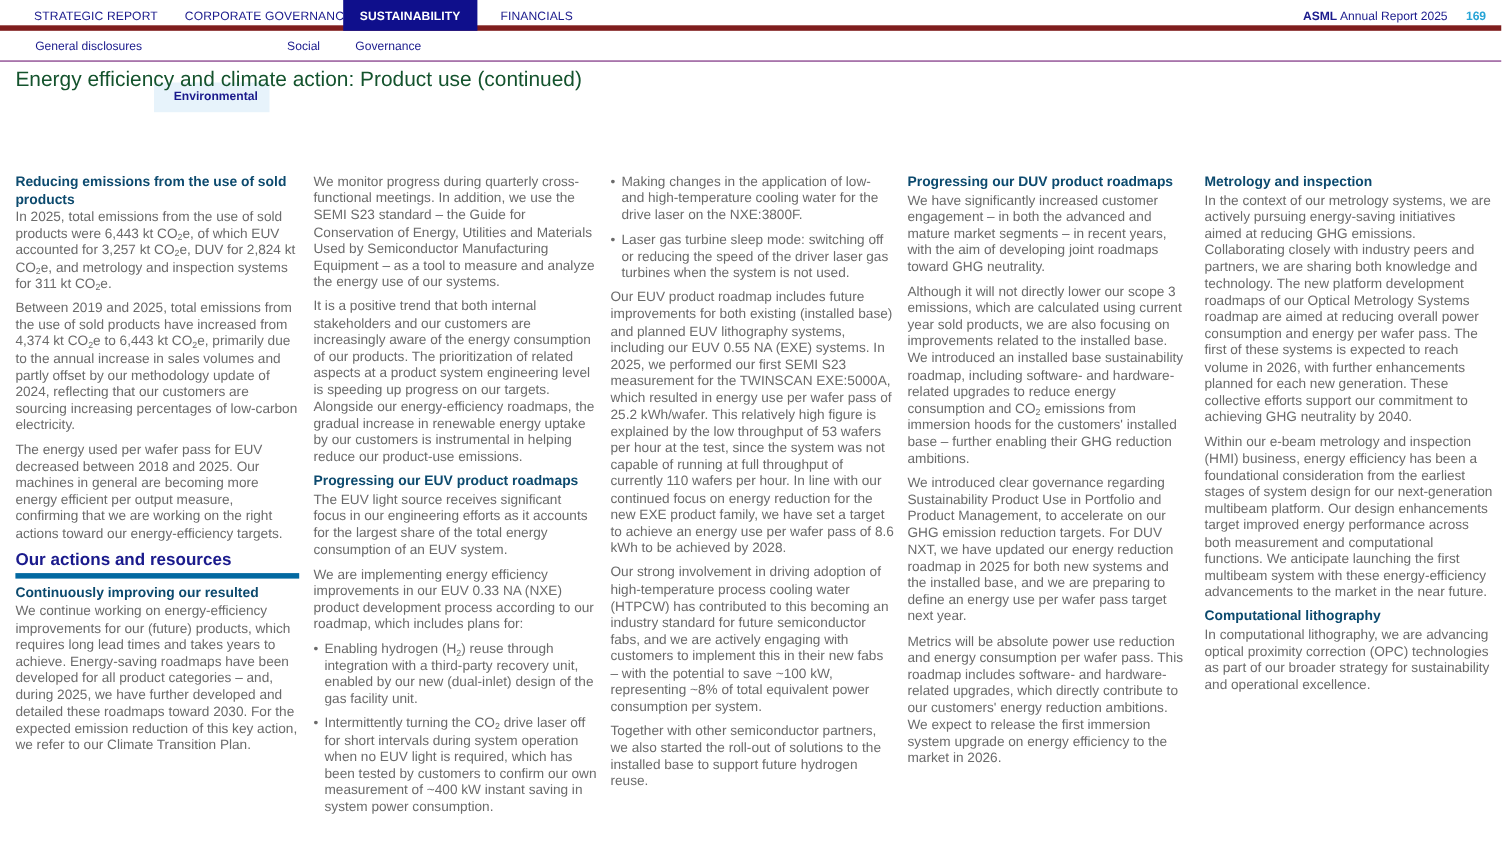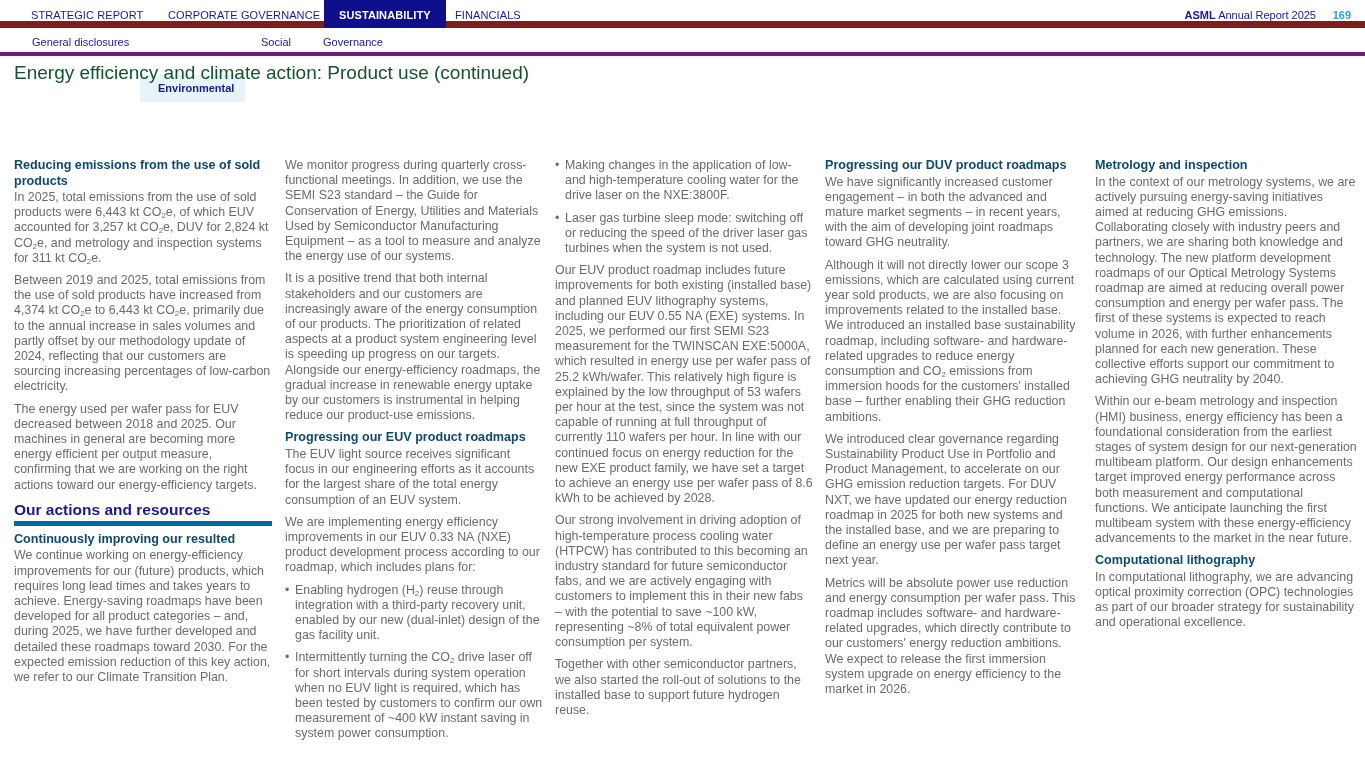--- a/index.html
+++ b/index.html
@@ -1,47 +1,47 @@
 <!DOCTYPE html>
 <html><head>
 <meta charset="utf-8">
 <style>
   * { box-sizing: border-box; margin: 0; padding: 0; }
   html, body { width: 1365px; height: 769px; background: #ffffff; overflow: hidden; }
   body { font-family: "Liberation Sans", sans-serif; color: #6b6b6b; position: relative; }
 
-  .topnav { position: absolute; left: 0; top: 0; width: 1365px; height: 28px; border-bottom: 7px solid #7f1d1d; }
+  .topnav { position: absolute; left: 0; top: 0; width: 1365px; height: 28px; border-bottom: 5px solid #7f1d1d; }
   .topnav .tab { position: absolute; top: 0; height: 28px; line-height: 30px; font-size: 11px; color: #1a1a8c; text-transform: uppercase; letter-spacing: 0.1px; padding: 0 15px; }
   .topnav .tab.active { background: #0f0f8c; color: #ffffff; font-weight: bold; }
   .brand { position: absolute; top: 0; right: 49px; height: 28px; line-height: 30px; font-size: 11px; color: #1a1a8c; margin-left: 36px; }
   .brand b { font-weight: bold; }
   .pagenum { position: absolute; top: 0; right: 14px; height: 28px; line-height: 30px; font-size: 11px; color: #26a4d6; font-weight: bold; }
 
-  .subnav { position: absolute; left: 0; top: 29px; width: 1365px; height: 27px; border-bottom: 4px solid #701a75; }
+  .subnav { position: absolute; left: 0; top: 29px; width: 1365px; height: 27px; border-bottom: 1px solid #701a75; }
   .subnav .sub { position: absolute; top: 0; height: 27px; line-height: 27px; font-size: 11px; color: #1a1a8c; padding: 0 18px; }
   .subnav .sub.active { background: #e7f3fb; font-weight: bold; margin-top: 46px; }
 
   .page-title { position: absolute; left: 14px; top: 62px; font-size: 19px; color: #14532d; font-weight: normal; }
 
   .col { position: absolute; top: 158px; width: 258px; font-size: 12.4px; line-height: 15.2px; color: #6b6b6b; }
   .col p { margin-bottom: 7px; }
   .col h3 { font-size: 12.6px; line-height: 15.5px; color: #0c4a6e; font-weight: bold; margin-bottom: 1px; }
   .col h2 { font-size: 15.5px; line-height: 19px; color: #1a1a8c; font-weight: bold; padding-bottom: 2px; border-bottom: 5px solid #0369a1; margin: 3px 0 6px 0; }
   .col ul { list-style: none; }
   .col li { position: relative; padding-left: 10px; margin-bottom: 7px; }
   .col li::before { content: "\2022"; position: absolute; left: 0; top: 0; color: #6b6b6b; }
   sub { font-size: 8px; vertical-align: -2px; line-height: 0; }
 </style>
 </head>
 <body>
 
 <div class="topnav">
   <a class="tab" style="left:16px">STRATEGIC REPORT</a>
   <a class="tab" style="left:153px">CORPORATE GOVERNANCE</a>
-  <a class="tab active" style="left:324px">SUSTAINABILITY</a>
+  <a class="tab active" style="left:312px">SUSTAINABILITY</a>
   <a class="tab" style="left:440px">FINANCIALS</a>
   <div class="brand"><b>ASML</b> <span>Annual Report 2025</span></div>
   <div class="pagenum">169</div>
 </div>
 
 <div class="subnav">
   <a class="sub" style="left:14px">General disclosures</a>
   <a class="sub active" style="left:140px; width:105px">Environmental</a>
   <a class="sub" style="left:243px">Social</a>
   <a class="sub" style="left:305px">Governance</a>

